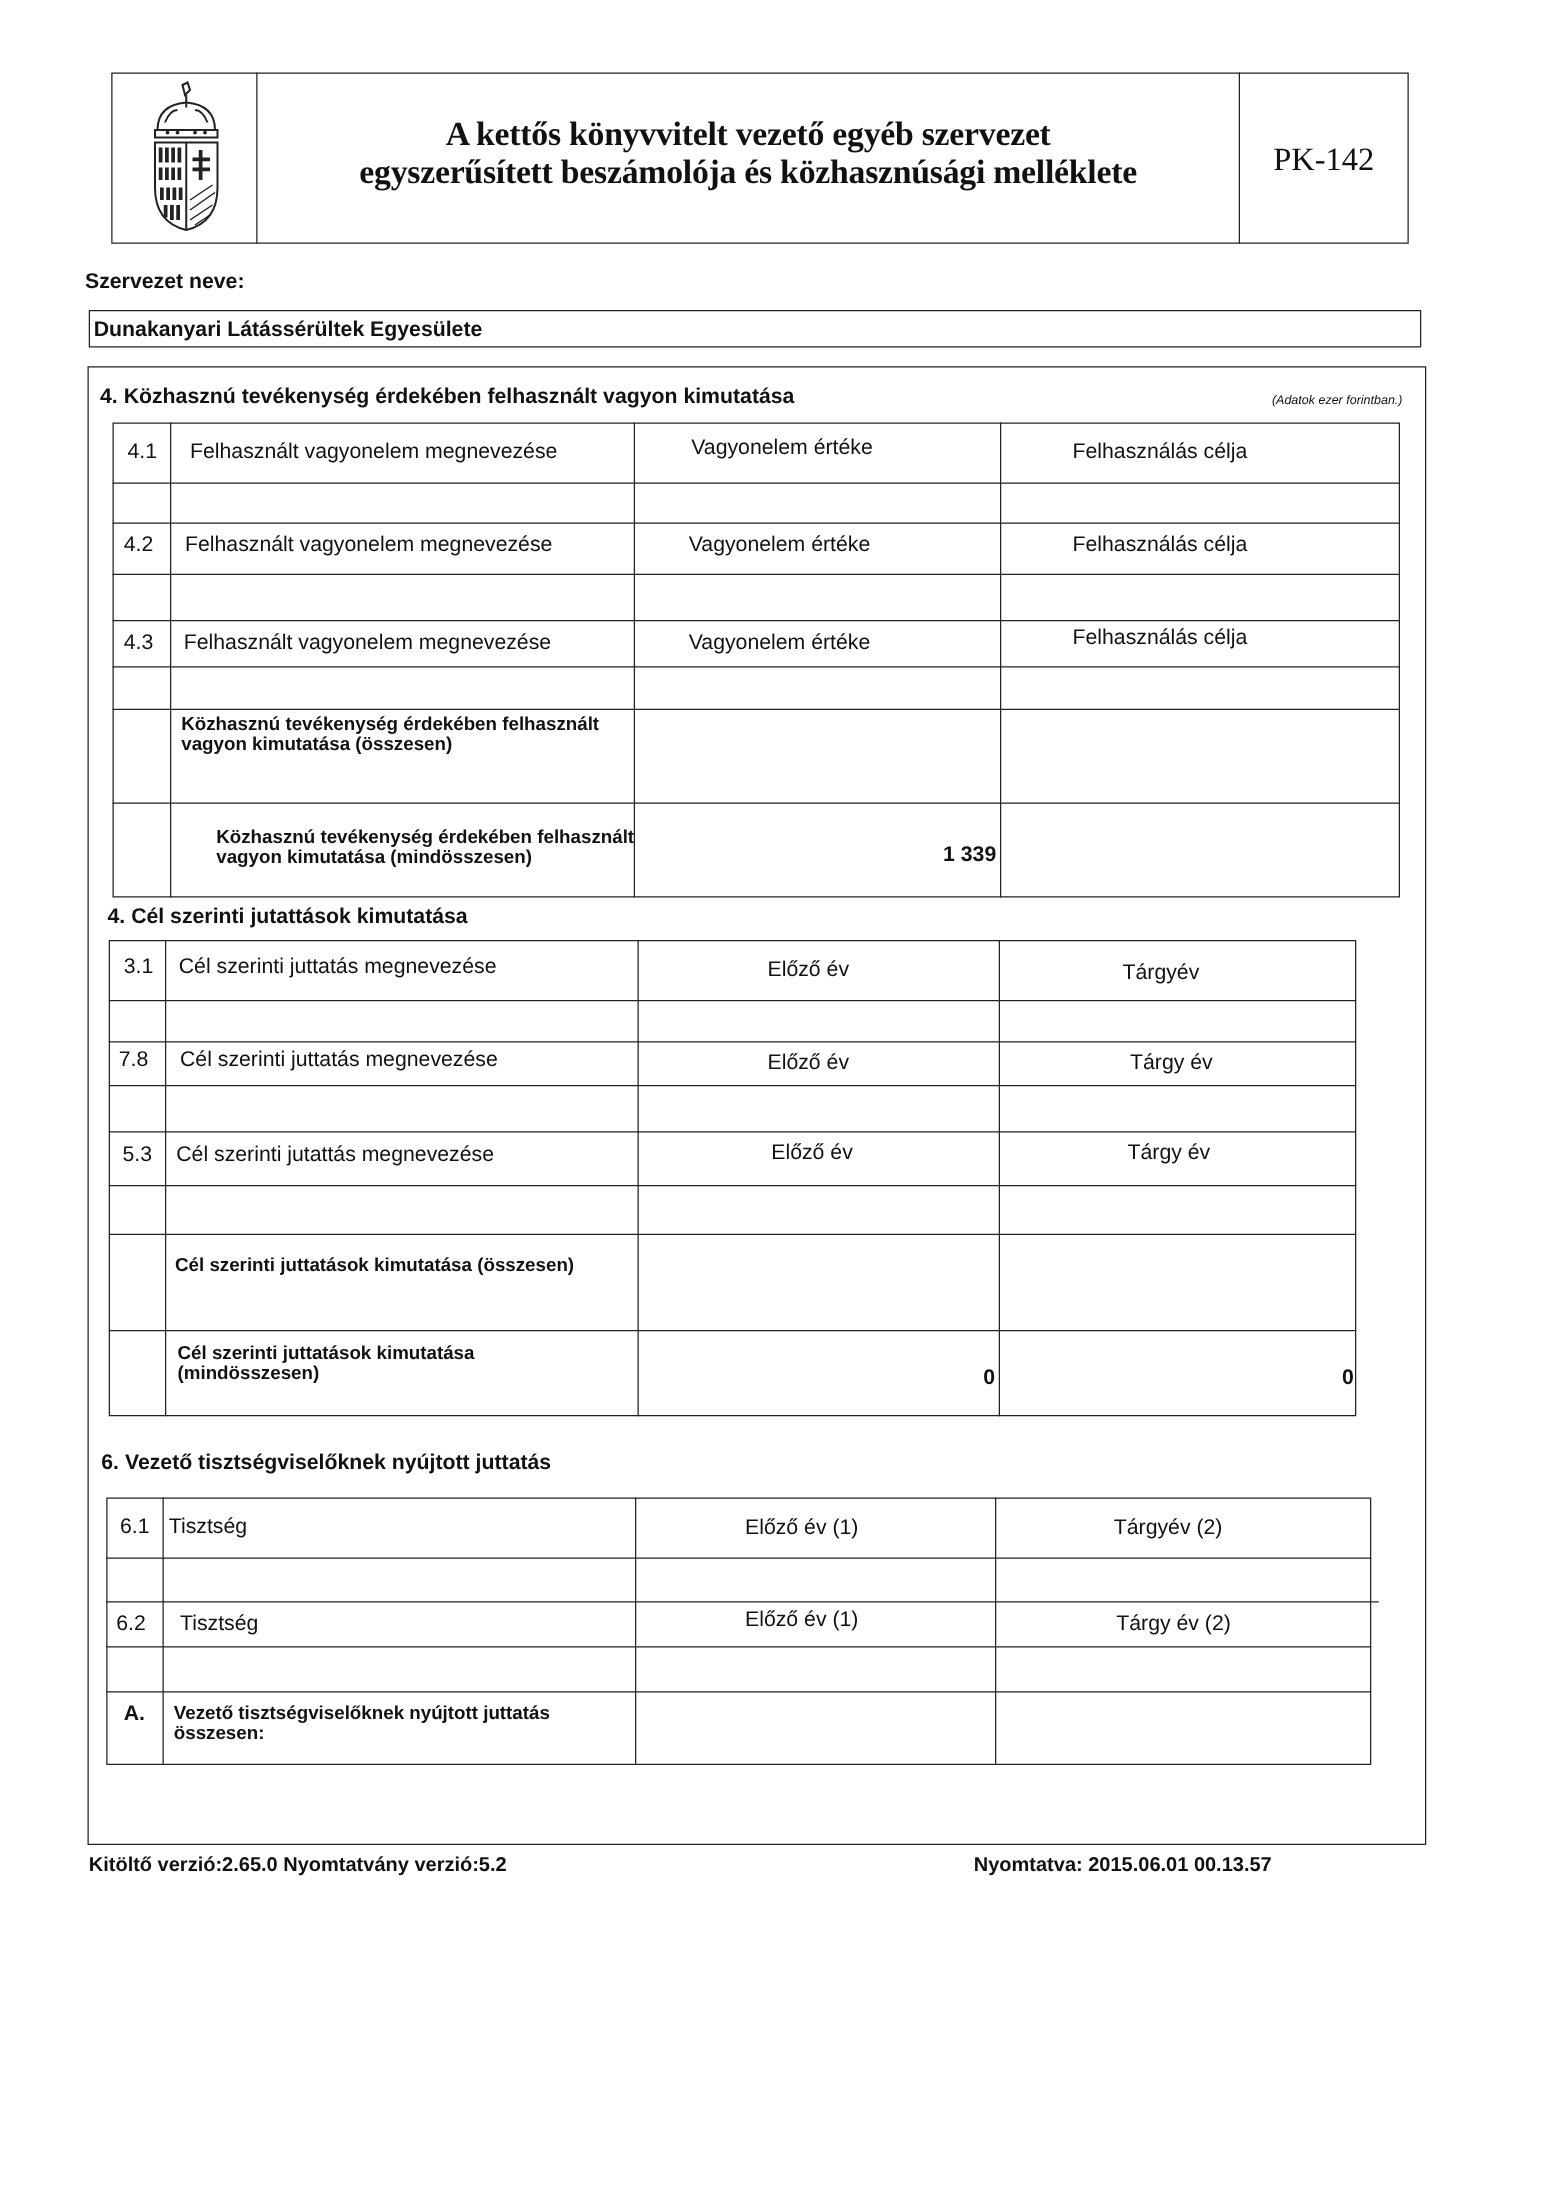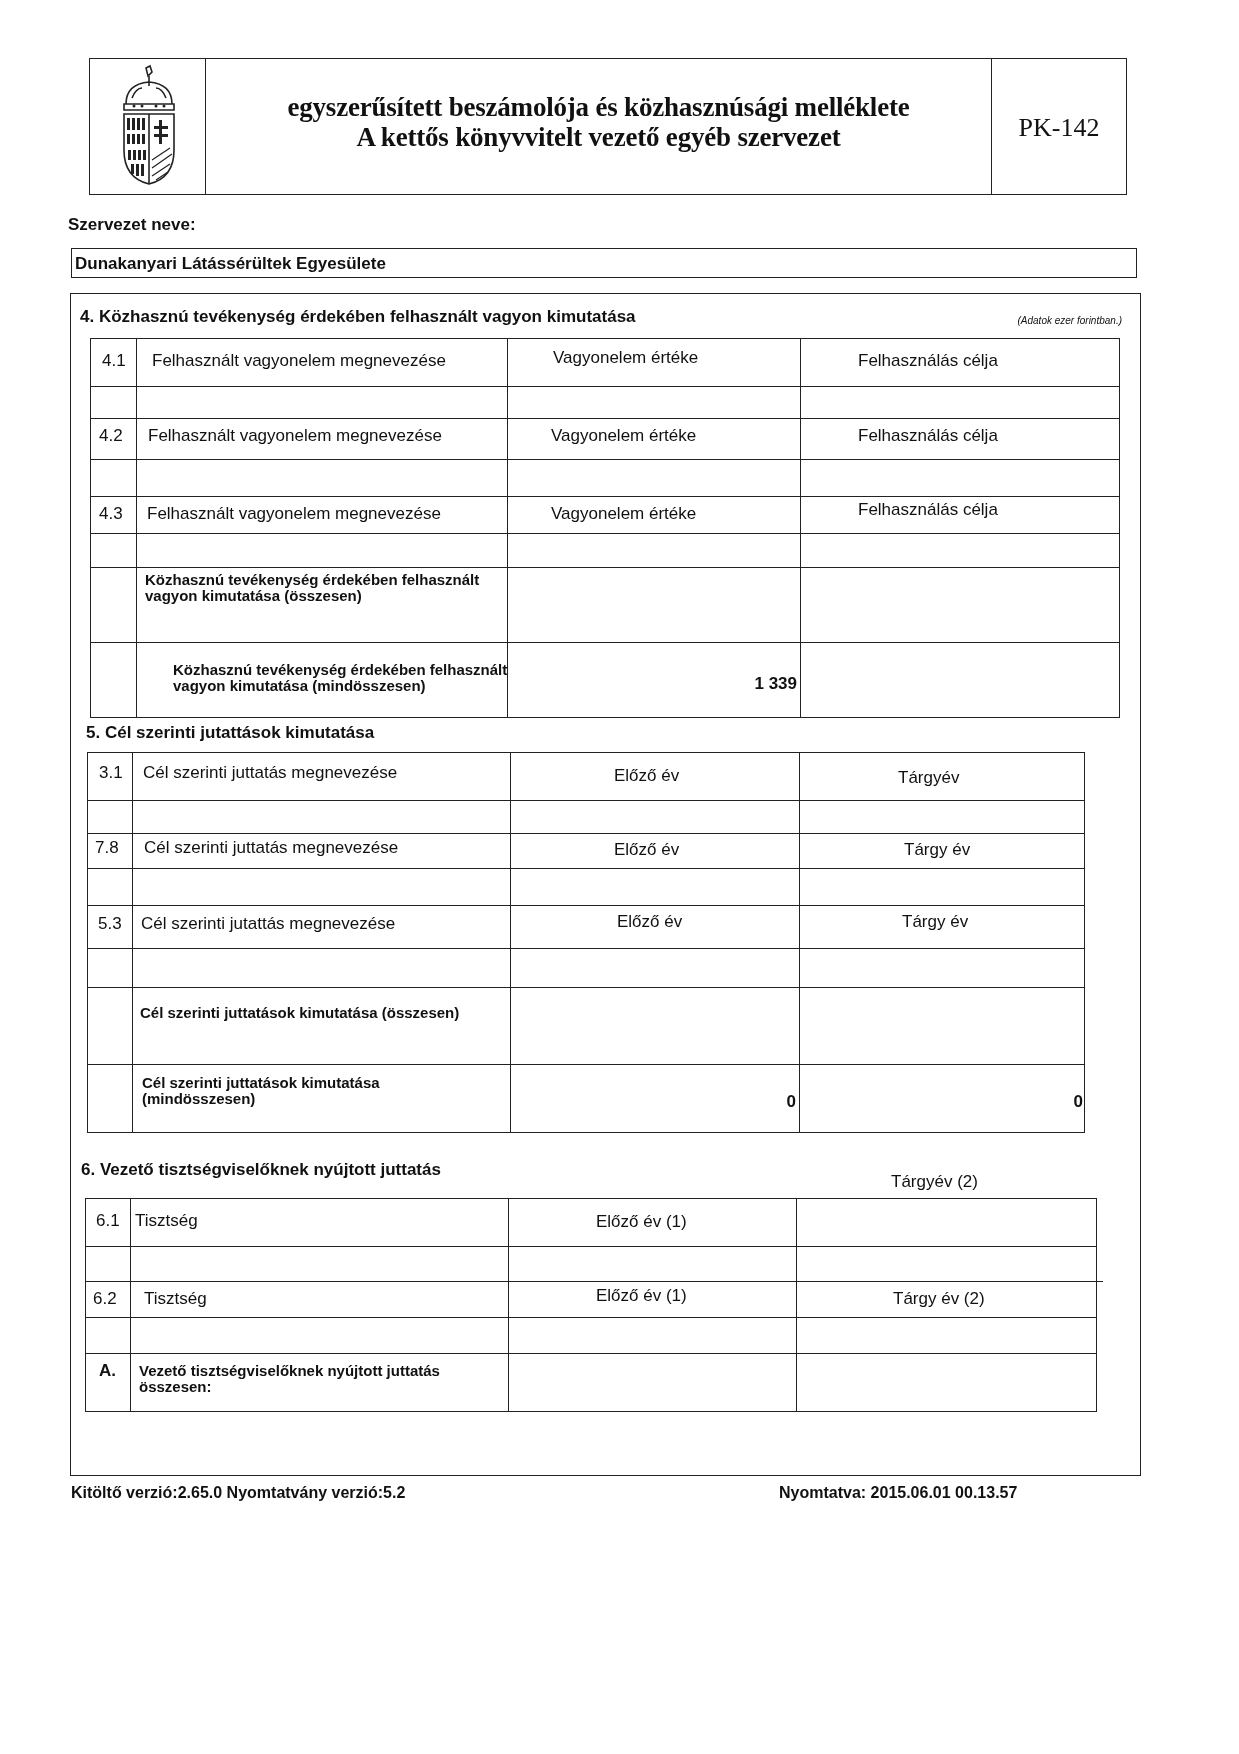--- a/index.html
+++ b/index.html
@@ -60,22 +60,22 @@
         <circle cx="38" cy="42" r="1.5"></circle>
         <circle cx="46" cy="42" r="1.5"></circle>
     </g>
     <g stroke="#222" stroke-width="1.2">
       <path d="M34 96 l18 -12 M34 104 l20 -14 M34 112 l18 -12 M38 116 l12 -8"></path>
     </g>
   </svg>
 </div>
 
 <div class="abs serif title" style="left:206px; top:92px; width:785px;">
+  <div>A kettős könyvvitelt vezető egyéb szervezet</div>
   <div>egyszerűsített beszámolója és közhasznúsági melléklete</div>
-  <div>A kettős könyvvitelt vezető egyéb szervezet</div>
 </div>
 <div class="abs serif pk" style="left:991px; top:113px; width:136px; text-align:center;">PK-142</div>
 
 <div class="abs lbl b" style="left:68px; top:215px;">Szervezet neve:</div>
 <div class="box" style="left:71px; top:248px; width:1066px; height:30px;">
   <div class="abs lbl b" style="left:3px; top:5px;">Dunakanyari Látássérültek Egyesülete</div>
 </div>
 
 <div class="box" style="left:70px; top:293px; width:1071px; height:1183px;"></div>
 
@@ -119,21 +119,21 @@
 <div class="abs" style="left:801px; top:534px; width:318px; height:32px;"></div>
 
 <div class="abs multi" style="left:145px; top:572px; width:340px;">Közhasznú tevékenység érdekében felhasznált vagyon kimutatása (összesen)</div>
 <div class="abs val" style="left:508px; top:568px; width:289px; height:73px;"></div>
 <div class="abs" style="left:801px; top:568px; width:318px; height:73px;"></div>
 
 <div class="abs multi" style="left:145px; top:662px; width:340px;margin-left:28px;">Közhasznú tevékenység érdekében felhasznált vagyon kimutatása (mindösszesen)</div>
 <div class="abs val" style="left:508px; top:674px; width:289px;">1 339</div>
 <div class="abs" style="left:801px; top:643px; width:318px; height:74px;"></div>
 
-<div class="abs lbl b" style="left:86px; top:723px;">5. Cél szerinti jutattások kimutatása</div>
+<div class="abs lbl b" style="left:86px; top:723px;">4. Cél szerinti jutattások kimutatása</div>
 
 <div class="box" style="left:87px; top:752px; width:998px; height:381px;"></div>
 <div class="vline" style="left:132px; top:752px; height:381px;"></div>
 <div class="vline" style="left:510px; top:752px; height:381px;"></div>
 <div class="vline" style="left:799px; top:752px; height:381px;"></div>
 <div class="hline" style="left:87px; top:800px; width:998px;"></div>
 <div class="hline" style="left:87px; top:833px; width:998px;"></div>
 <div class="hline" style="left:87px; top:868px; width:998px;"></div>
 <div class="hline" style="left:87px; top:905px; width:998px;"></div>
 <div class="hline" style="left:87px; top:948px; width:998px;"></div>
@@ -179,21 +179,21 @@
 <div class="vline" style="left:508px; top:1198px; height:214px;"></div>
 <div class="vline" style="left:796px; top:1198px; height:214px;"></div>
 <div class="hline" style="left:85px; top:1246px; width:1012px;"></div>
 <div class="hline" style="left:85px; top:1281px; width:1018px;"></div>
 <div class="hline" style="left:85px; top:1317px; width:1012px;"></div>
 <div class="hline" style="left:85px; top:1353px; width:1012px;"></div>
 
 <div class="abs lbl" style="left:96px; top:1211px;">6.1</div>
 <div class="abs lbl" style="left:135px; top:1211px;">Tisztség</div>
 <div class="abs lbl" style="left:596px; top:1212px;">Előző év (1)</div>
-<div class="abs lbl" style="left:891px; top:1172px;">Tárgyév (2)</div>
+<div class="abs lbl" style="left:891px; top:1212px;">Tárgyév (2)</div>
 <div class="abs" style="left:131px; top:1247px; width:376px; height:33px;"></div>
 <div class="abs" style="left:509px; top:1247px; width:286px; height:33px;"></div>
 <div class="abs" style="left:797px; top:1247px; width:299px; height:33px;"></div>
 
 <div class="abs lbl" style="left:93px; top:1289px;">6.2</div>
 <div class="abs lbl" style="left:144px; top:1289px;">Tisztség</div>
 <div class="abs lbl" style="left:596px; top:1286px;">Előző év (1)</div>
 <div class="abs lbl" style="left:893px; top:1289px;">Tárgy év (2)</div>
 <div class="abs" style="left:131px; top:1318px; width:376px; height:34px;"></div>
 <div class="abs" style="left:509px; top:1318px; width:286px; height:34px;"></div>

